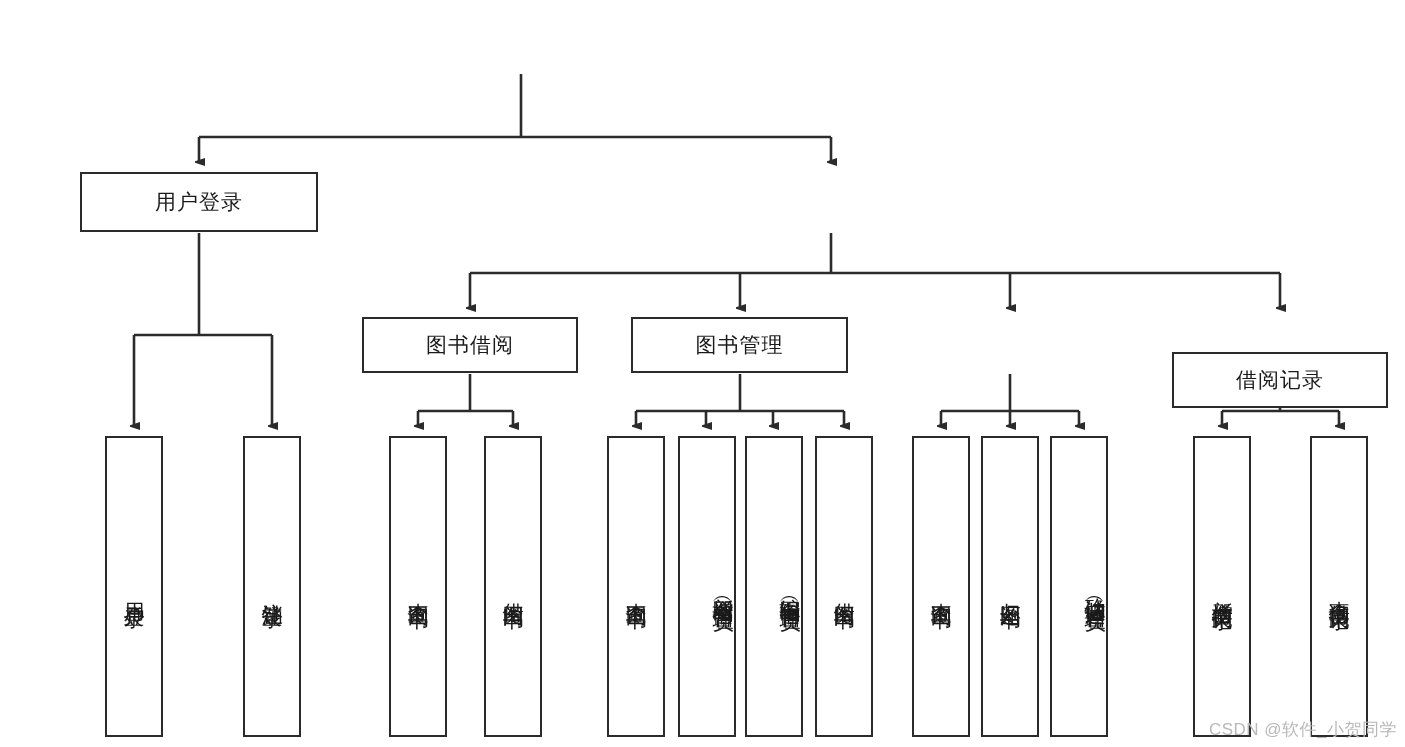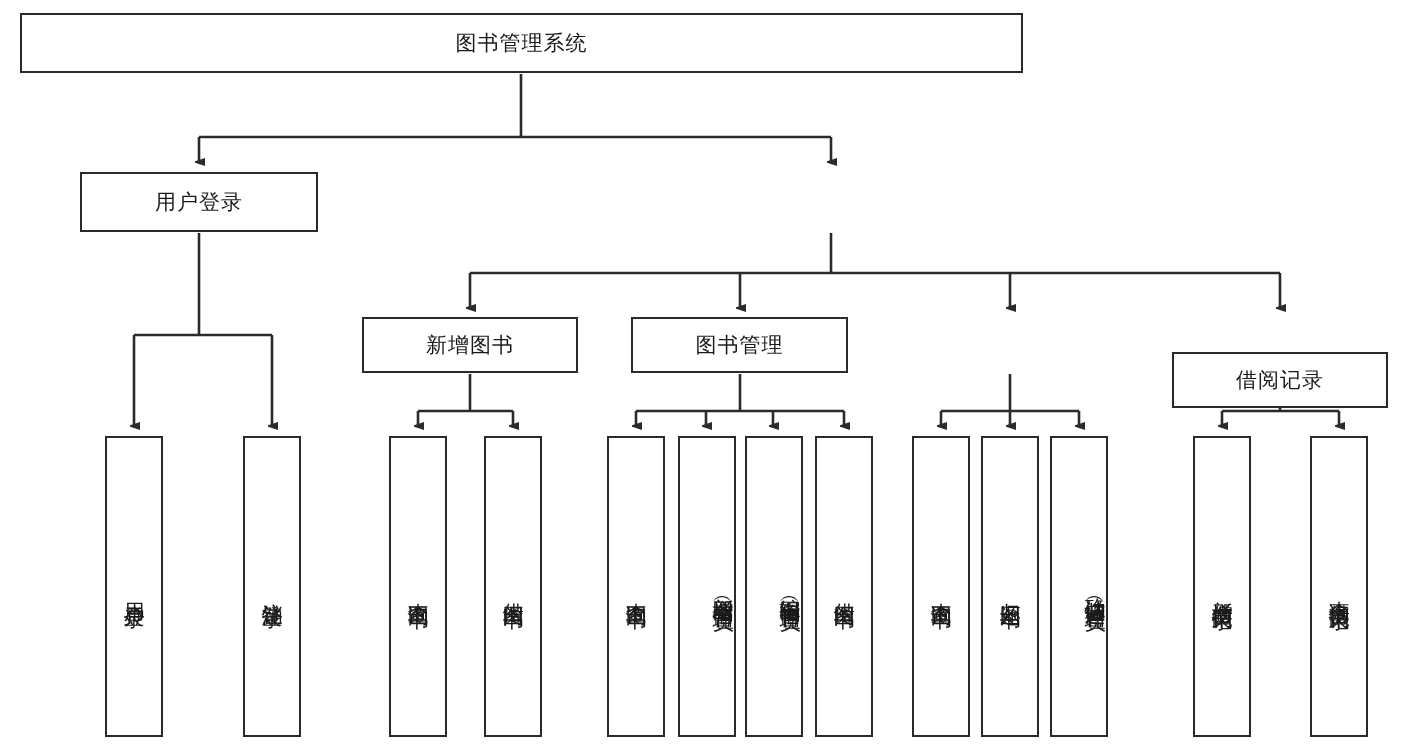--- a/index.html
+++ b/index.html
@@ -122,31 +122,28 @@
       <path d="M1010,411 L1010,426" marker-end="url(#arrow)"></path>
       <path d="M1079,411 L1079,426" marker-end="url(#arrow)"></path>
 
       <path d="M1280,374 L1280,411"></path>
       <path d="M1222,411 L1339,411"></path>
       <path d="M1222,411 L1222,426" marker-end="url(#arrow)"></path>
       <path d="M1339,411 L1339,426" marker-end="url(#arrow)"></path>
     </g>
   </svg>
 
-  <div class="node horiz" style="left:20px; top:13px; width:1003px; height:60px;">
-    <span>图书管理系统</span>
-  </div>
 
   <div class="node horiz" style="left:80px; top:172px; width:238px; height:60px;">
     <span>用户登录</span>
   </div>
 
 
   <div class="node horiz" style="left:362px; top:317px; width:216px; height:56px;">
-    <span>新增图书</span>
+    <span>图书借阅</span>
   </div>
 
   <div class="node horiz" style="left:631px; top:317px; width:217px; height:56px;">
     <span>图书管理</span>
   </div>
 
 
   <div class="node horiz" style="left:1172px; top:317px; width:216px; height:56px;margin-top:35px;">
     <span>借阅记录</span>
   </div>
@@ -196,14 +193,15 @@
   </div>
 
   <div class="node vert midalign" style="left:1193px; top:436px; width:58px; height:301px;">
     <span class="vtext">新增借阅记录</span>
   </div>
 
   <div class="node vert midalign" style="left:1310px; top:436px; width:58px; height:301px;">
     <span class="vtext">查询借阅记录</span>
   </div>
 
+  <div id="watermark">CSDN @软件_小贺同学</div>
 
 </div>
 
 </body></html>

